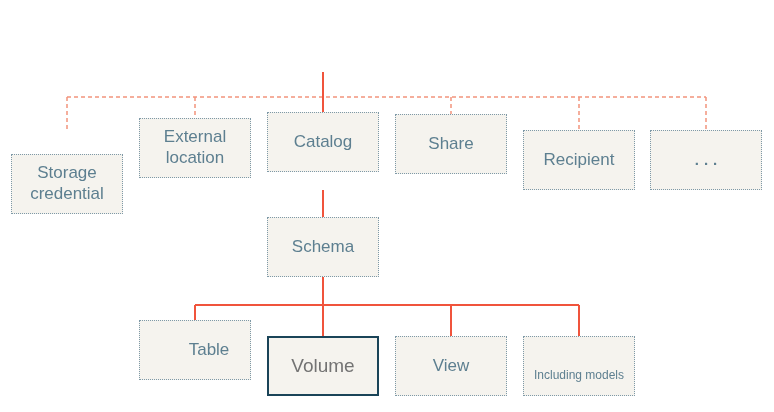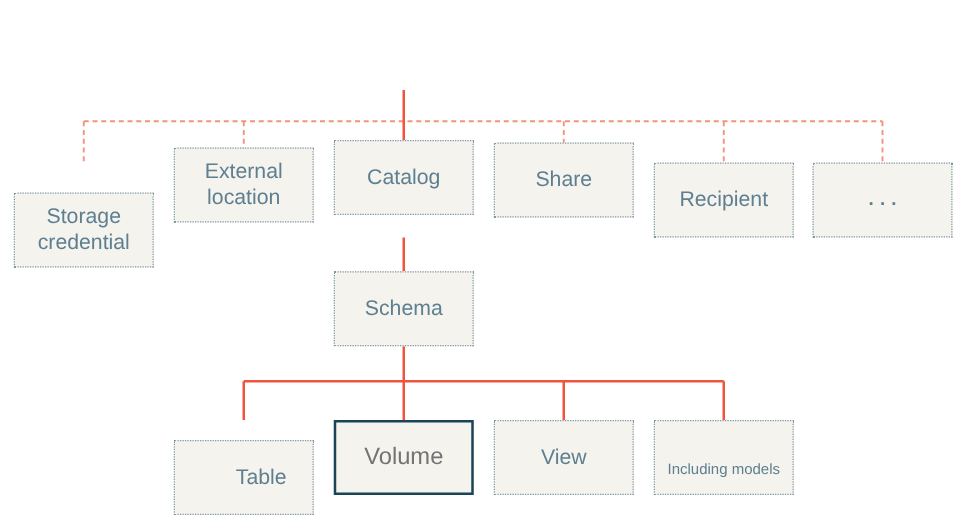--- a/index.html
+++ b/index.html
@@ -34,21 +34,21 @@
 
   
   .n-metastore { left:267px; top:14px;  height:58px; }
   .n-storage   { left:11px;  top:130px;margin-top:24px; }
   .n-external  { left:139px; top:118px; }
   .n-catalog   { left:267px; top:112px; }
   .n-share     { left:395px; top:114px;text-align:right; }
   .n-recipient { left:523px; top:130px; }
   .n-more      { left:650px; top:130px; }
   .n-schema    { left:267px; top:217px; }
-  .n-table     { left:139px; top:352px;padding-left:28px; }
+  .n-table     { left:139px; top:320px;padding-left:28px; }
   .n-volume    { left:267px; top:336px; }
   .n-view      { left:395px; top:336px;align-items:center; }
   .n-function  { left:523px; top:336px; }
 </style>
 </head>
 <body>
 
 <div class="canvas">
 
   <svg class="connectors" width="774" height="412" viewBox="0 0 774 412" xmlns="http://www.w3.org/2000/svg">

